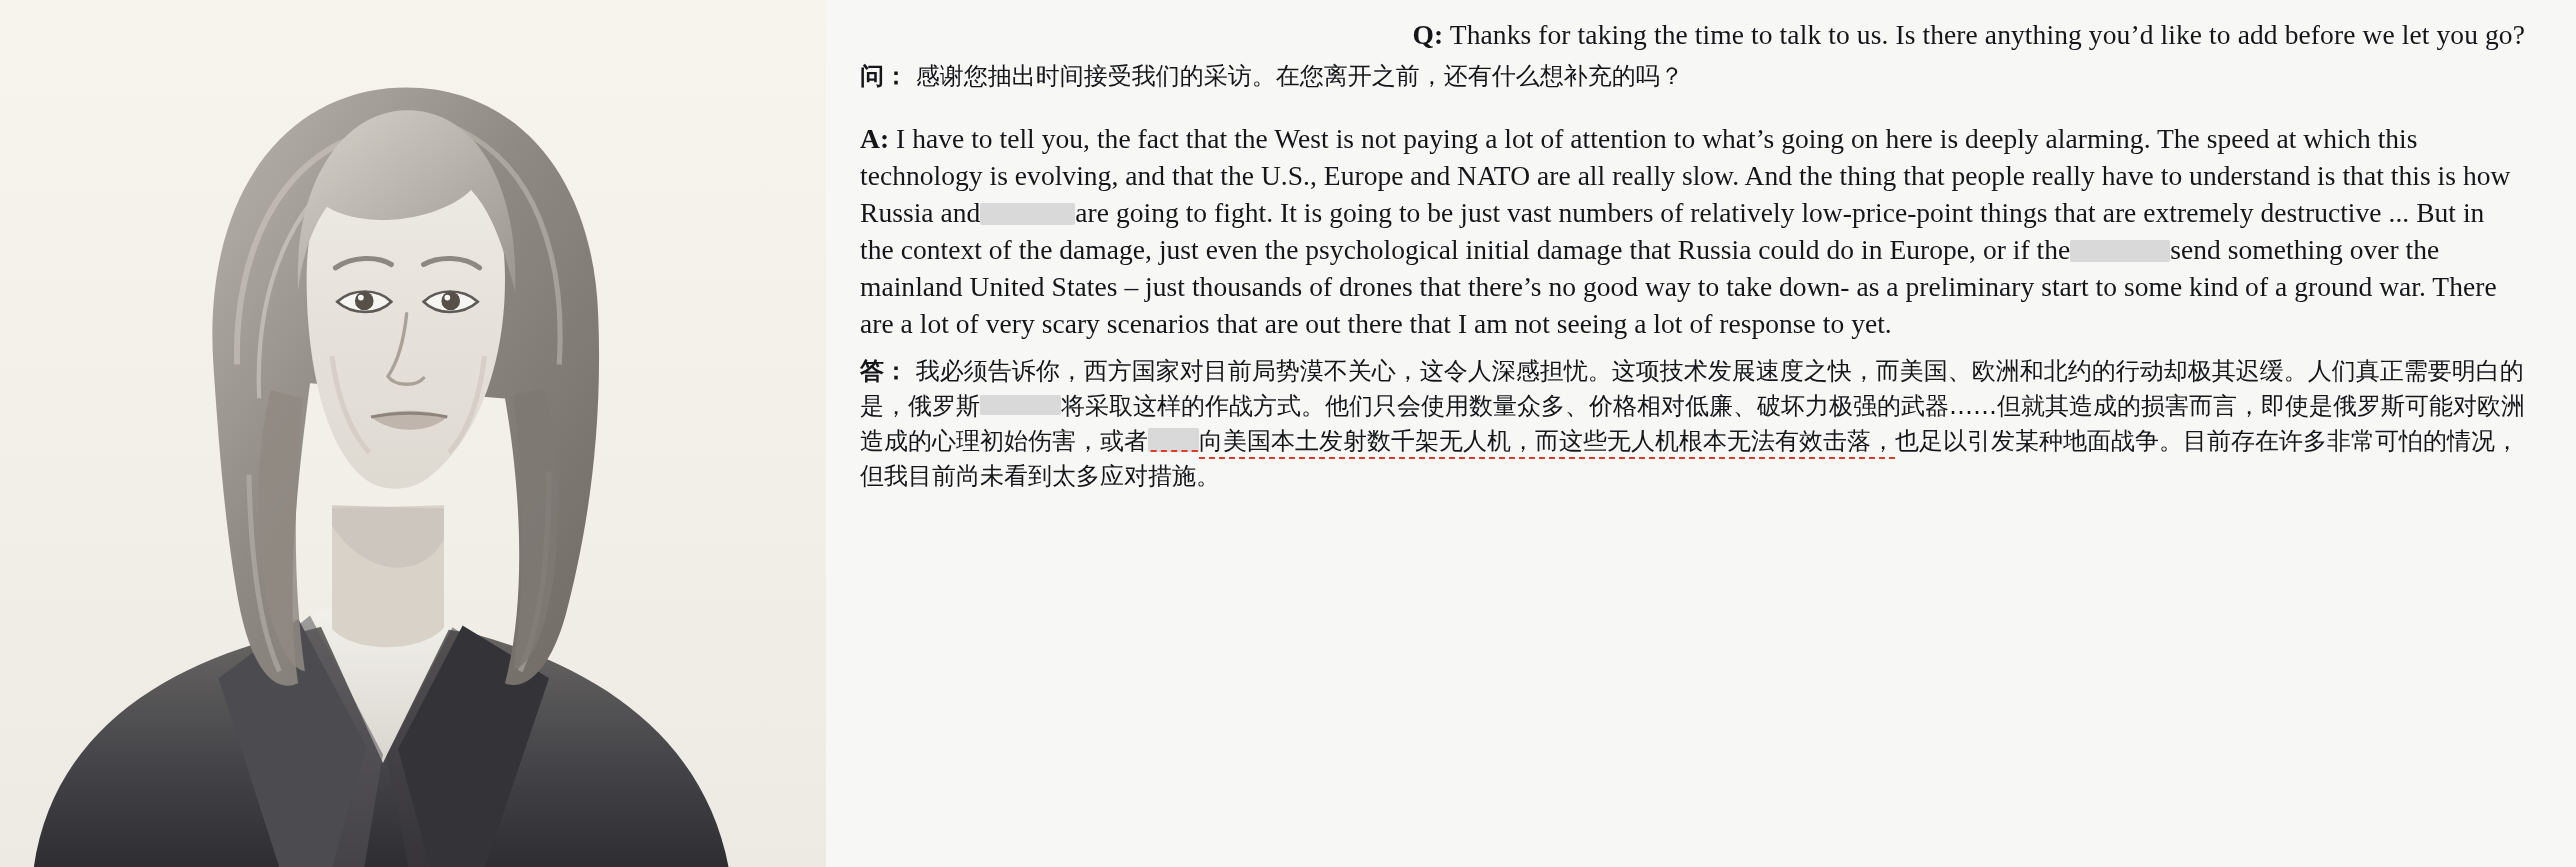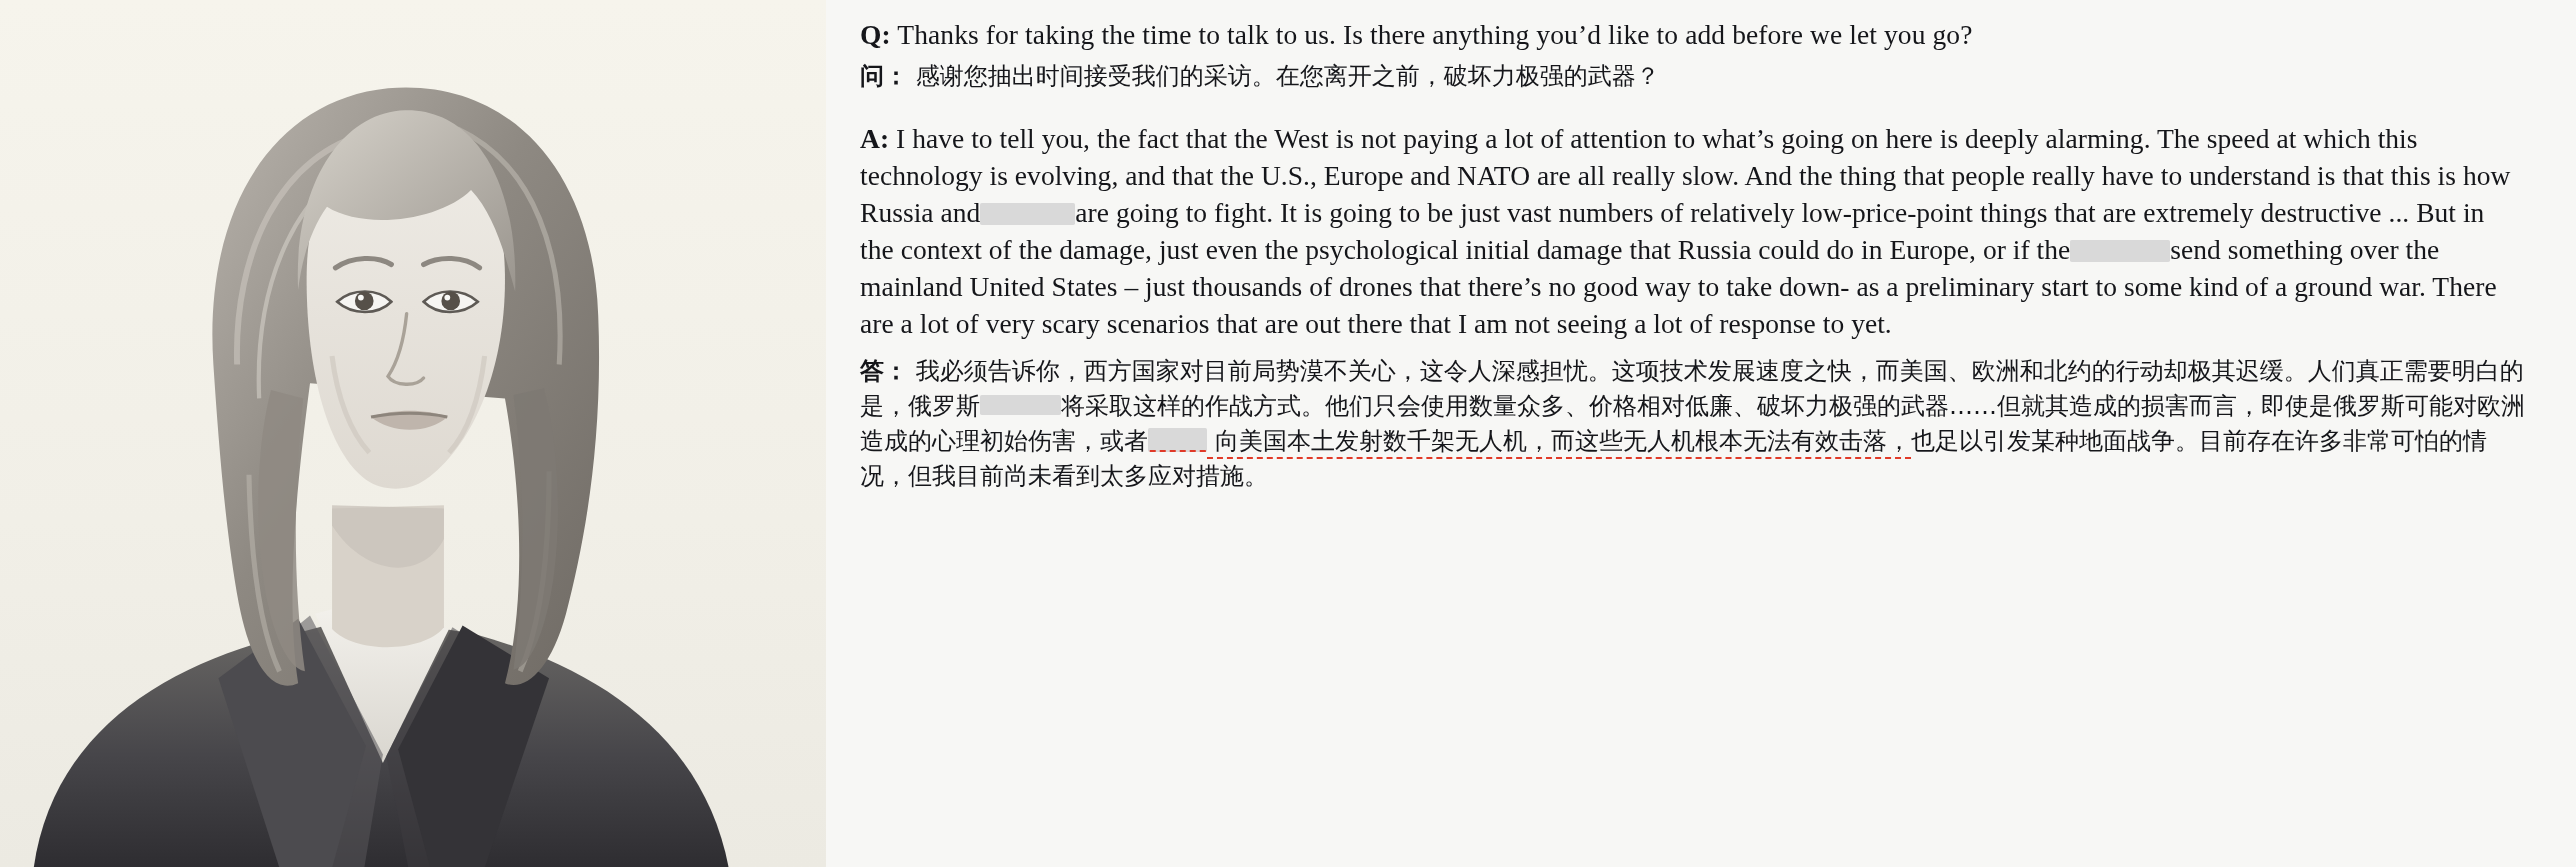--- a/index.html
+++ b/index.html
@@ -47,20 +47,21 @@
   .para {
     margin: 0 0 0 0;
     color: #15161a;
   }
 
   .q-en {
     font-size: 27.5px;
     line-height: 1.30;
     letter-spacing: 0.1px;
     margin-bottom: 6.8px;
+    text-align: right;
   }
   .q-zh {
     font-family: "DejaVu Sans", "Liberation Sans", sans-serif;
     font-size: 24px;
     line-height: 1.35;
     margin-bottom: 29px;
   }
   .a-en {
     font-size: 27.5px;
     line-height: 1.345;
@@ -92,21 +93,20 @@
   }
   .redact.r1 { width: 95px; height: 22px; }
   .redact.r2 { width: 100px; height: 22px; }
   .redact.r3 { width: 81px;  height: 20.3px; }
   .redact.r4 { width: 51px;  height: 20.3px; }
 
   
   .annot {
     border-bottom: 2.1px dashed #e03a28;
     padding-bottom: 1.7px;
-    padding-left: 8px;
   }
 </style>
 </head>
 <body>
 
 <div class="page">
 
   <div class="portrait-panel">
     <svg class="portrait-svg" viewBox="0 0 975 1024" preserveAspectRatio="xMidYMid slice">
       <defs>
@@ -194,21 +194,21 @@
 
   <div class="text-panel">
 
     <p class="para q-en">
       <span class="lbl">Q:</span>
       <span>Thanks for taking the time to talk to us. Is there anything you’d like to add before we let you go?</span>
     </p>
 
     <p class="para q-zh">
       <span class="lbl-zh">问：</span>
-      <span>感谢您抽出时间接受我们的采访。在您离开之前，破坏力极强的武器？</span>
+      <span>感谢您抽出时间接受我们的采访。在您离开之前，还有什么想补充的吗？</span>
     </p>
 
     <p class="para a-en">
       <span class="lbl">A:</span>
       <span>I have to tell you, the fact that the West is not paying a lot of attention to what’s going on here is deeply alarming. The speed at which this technology is evolving, and that the U.S., Europe and NATO are all really slow. And the thing that people really have to understand is that this is how Russia and</span><span class="redact r1"></span><span>are going to fight. It is going to be just vast numbers of relatively low-price-point things that are extremely destructive ... But in the context of the damage, just even the psychological initial damage that Russia could do in Europe, or if the</span><span class="redact r2"></span><span>send something over the mainland United States – just thousands of drones that there’s no good way to take down- as a preliminary start to some kind of a ground war. There are a lot of very scary scenarios that are out there that I am not seeing a lot of response to yet.</span>
     </p>
 
     <p class="para a-zh">
       <span class="lbl-zh">答：</span>
       <span>我必须告诉你，西方国家对目前局势漠不关心，这令人深感担忧。这项技术发展速度之快，而美国、欧洲和北约的行动却极其迟缓。人们真正需要明白的是，俄罗斯</span><span class="redact r3"></span><span>将采取这样的作战方式。他们只会使用数量众多、价格相对低廉、破坏力极强的武器……但就其造成的损害而言，即使是俄罗斯可能对欧洲造成的心理初始伤害，或者</span><span class="redact r4 annot"></span><span class="annot">向美国本土发射数千架无人机，而这些无人机根本无法有效击落，</span><span>也足以引发某种地面战争。目前存在许多非常可怕的情况，但我目前尚未看到太多应对措施。</span>

